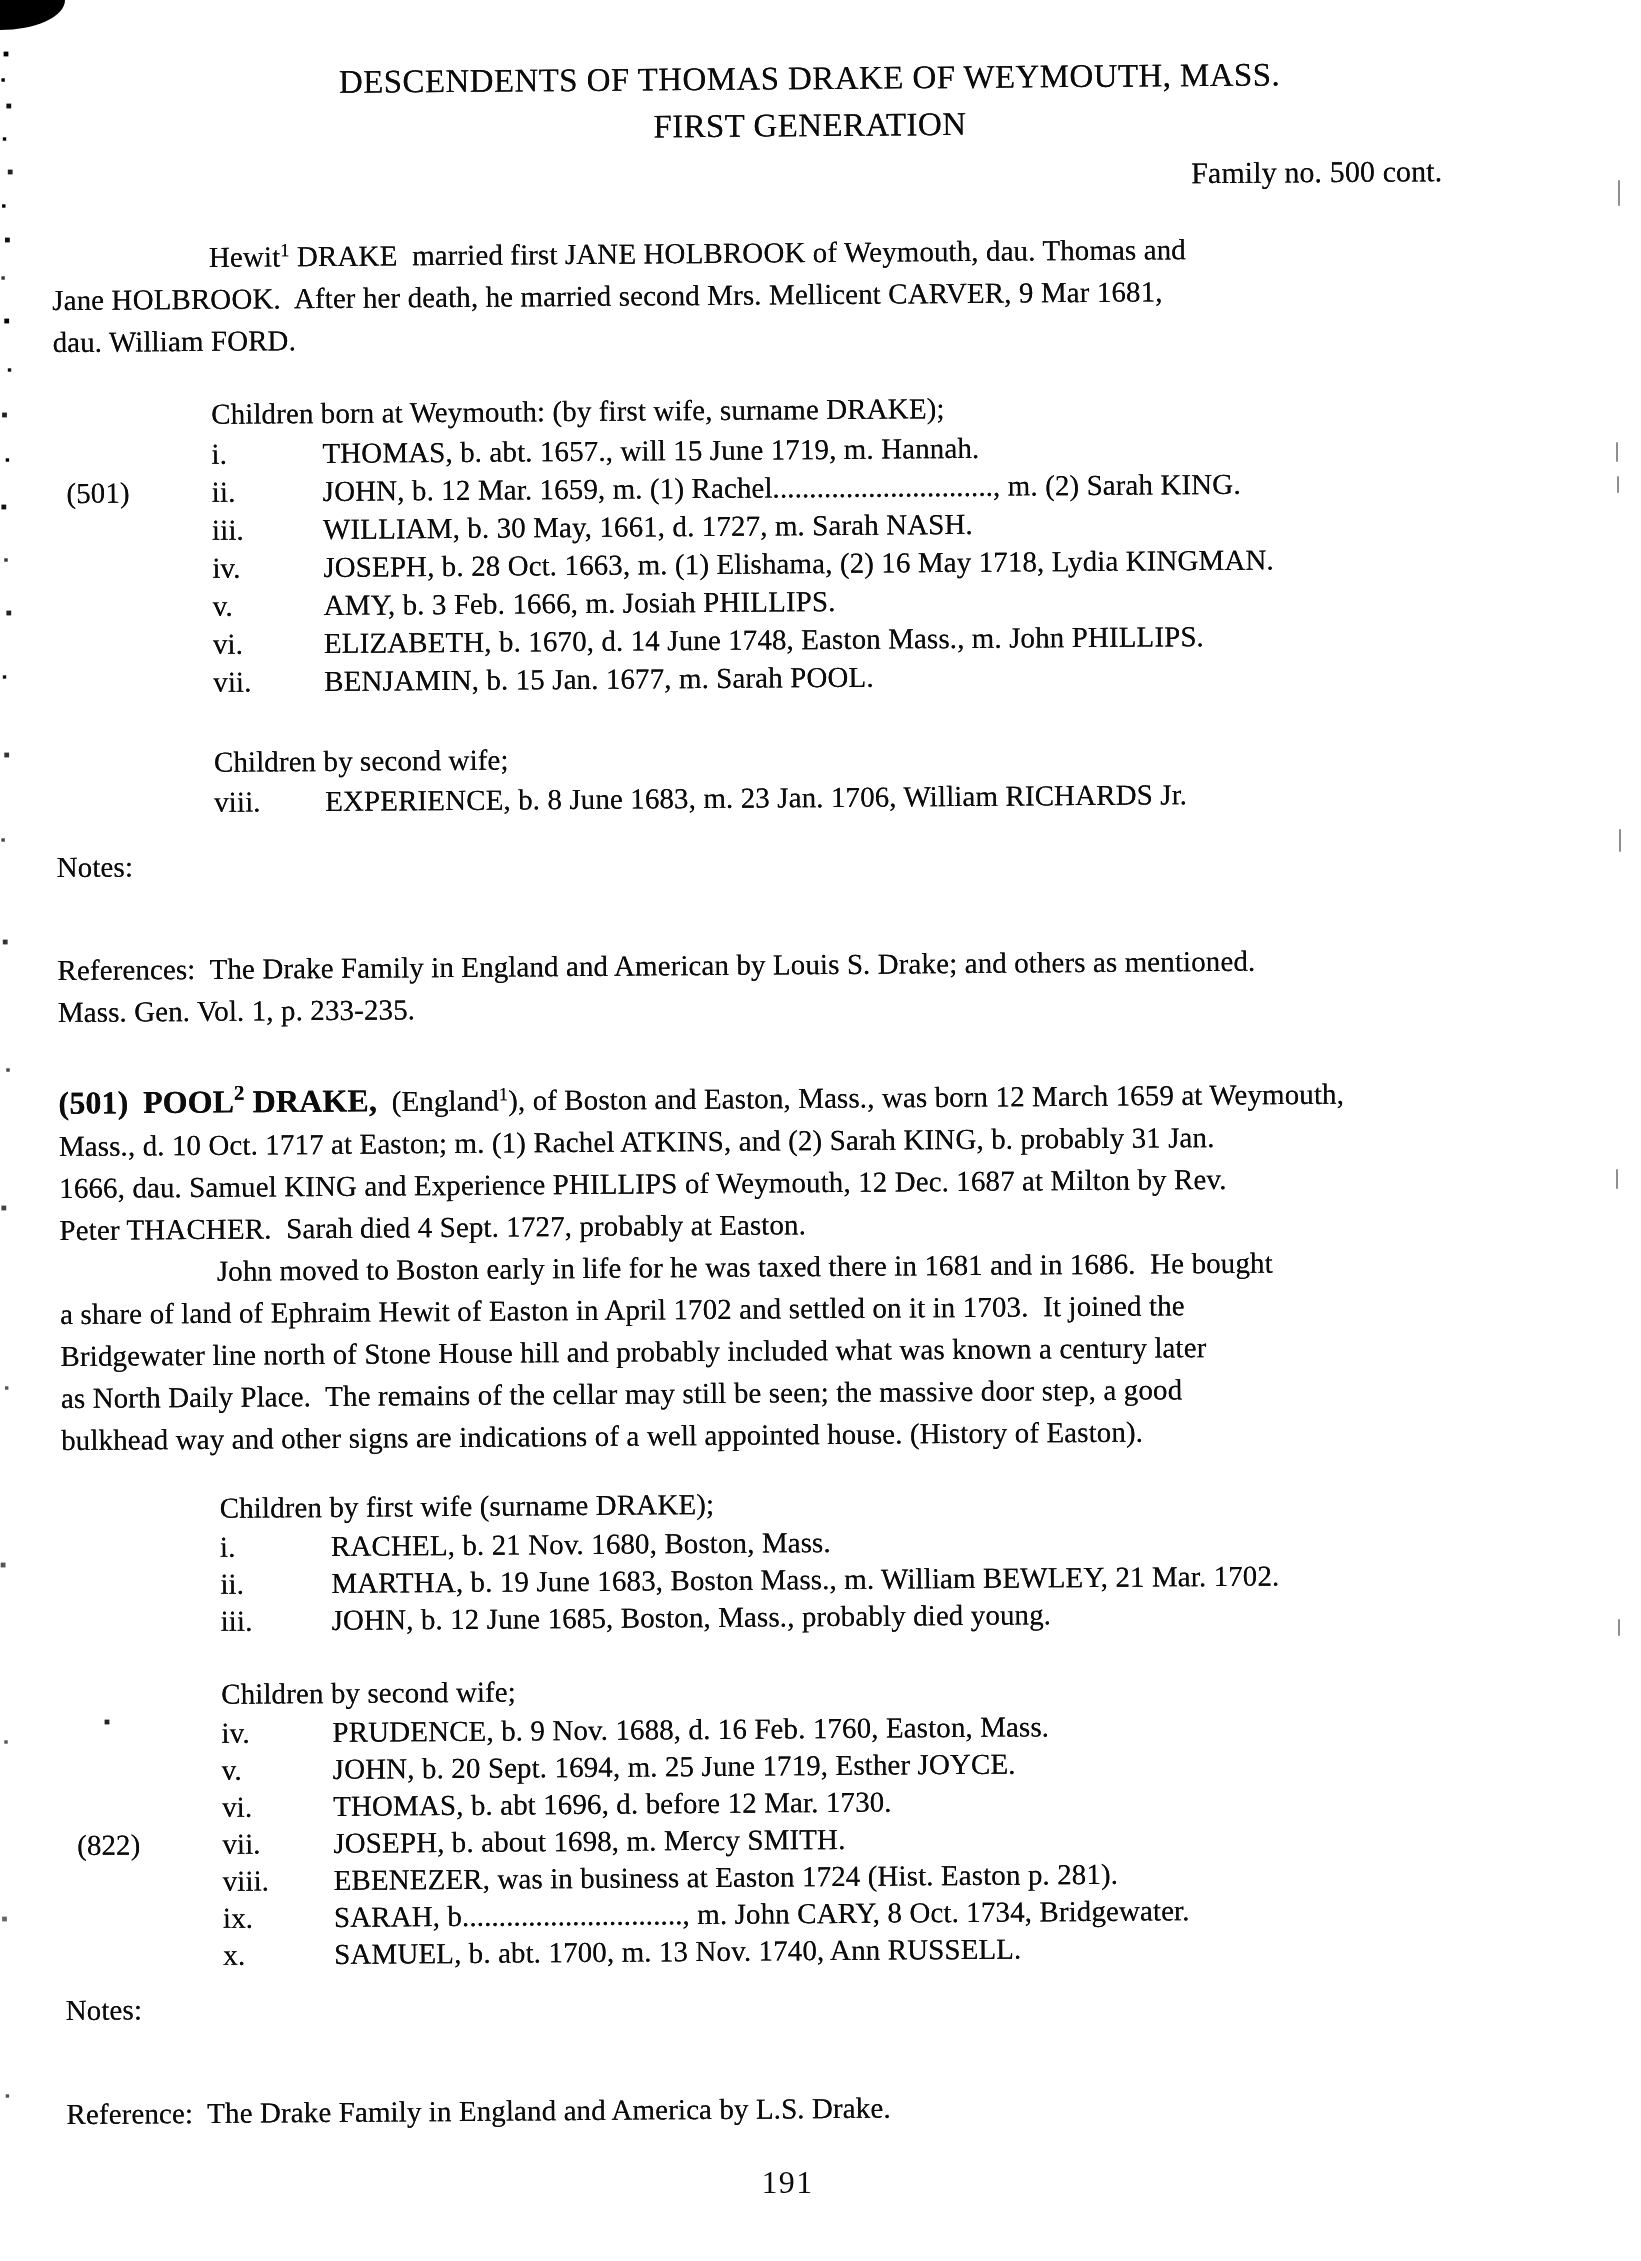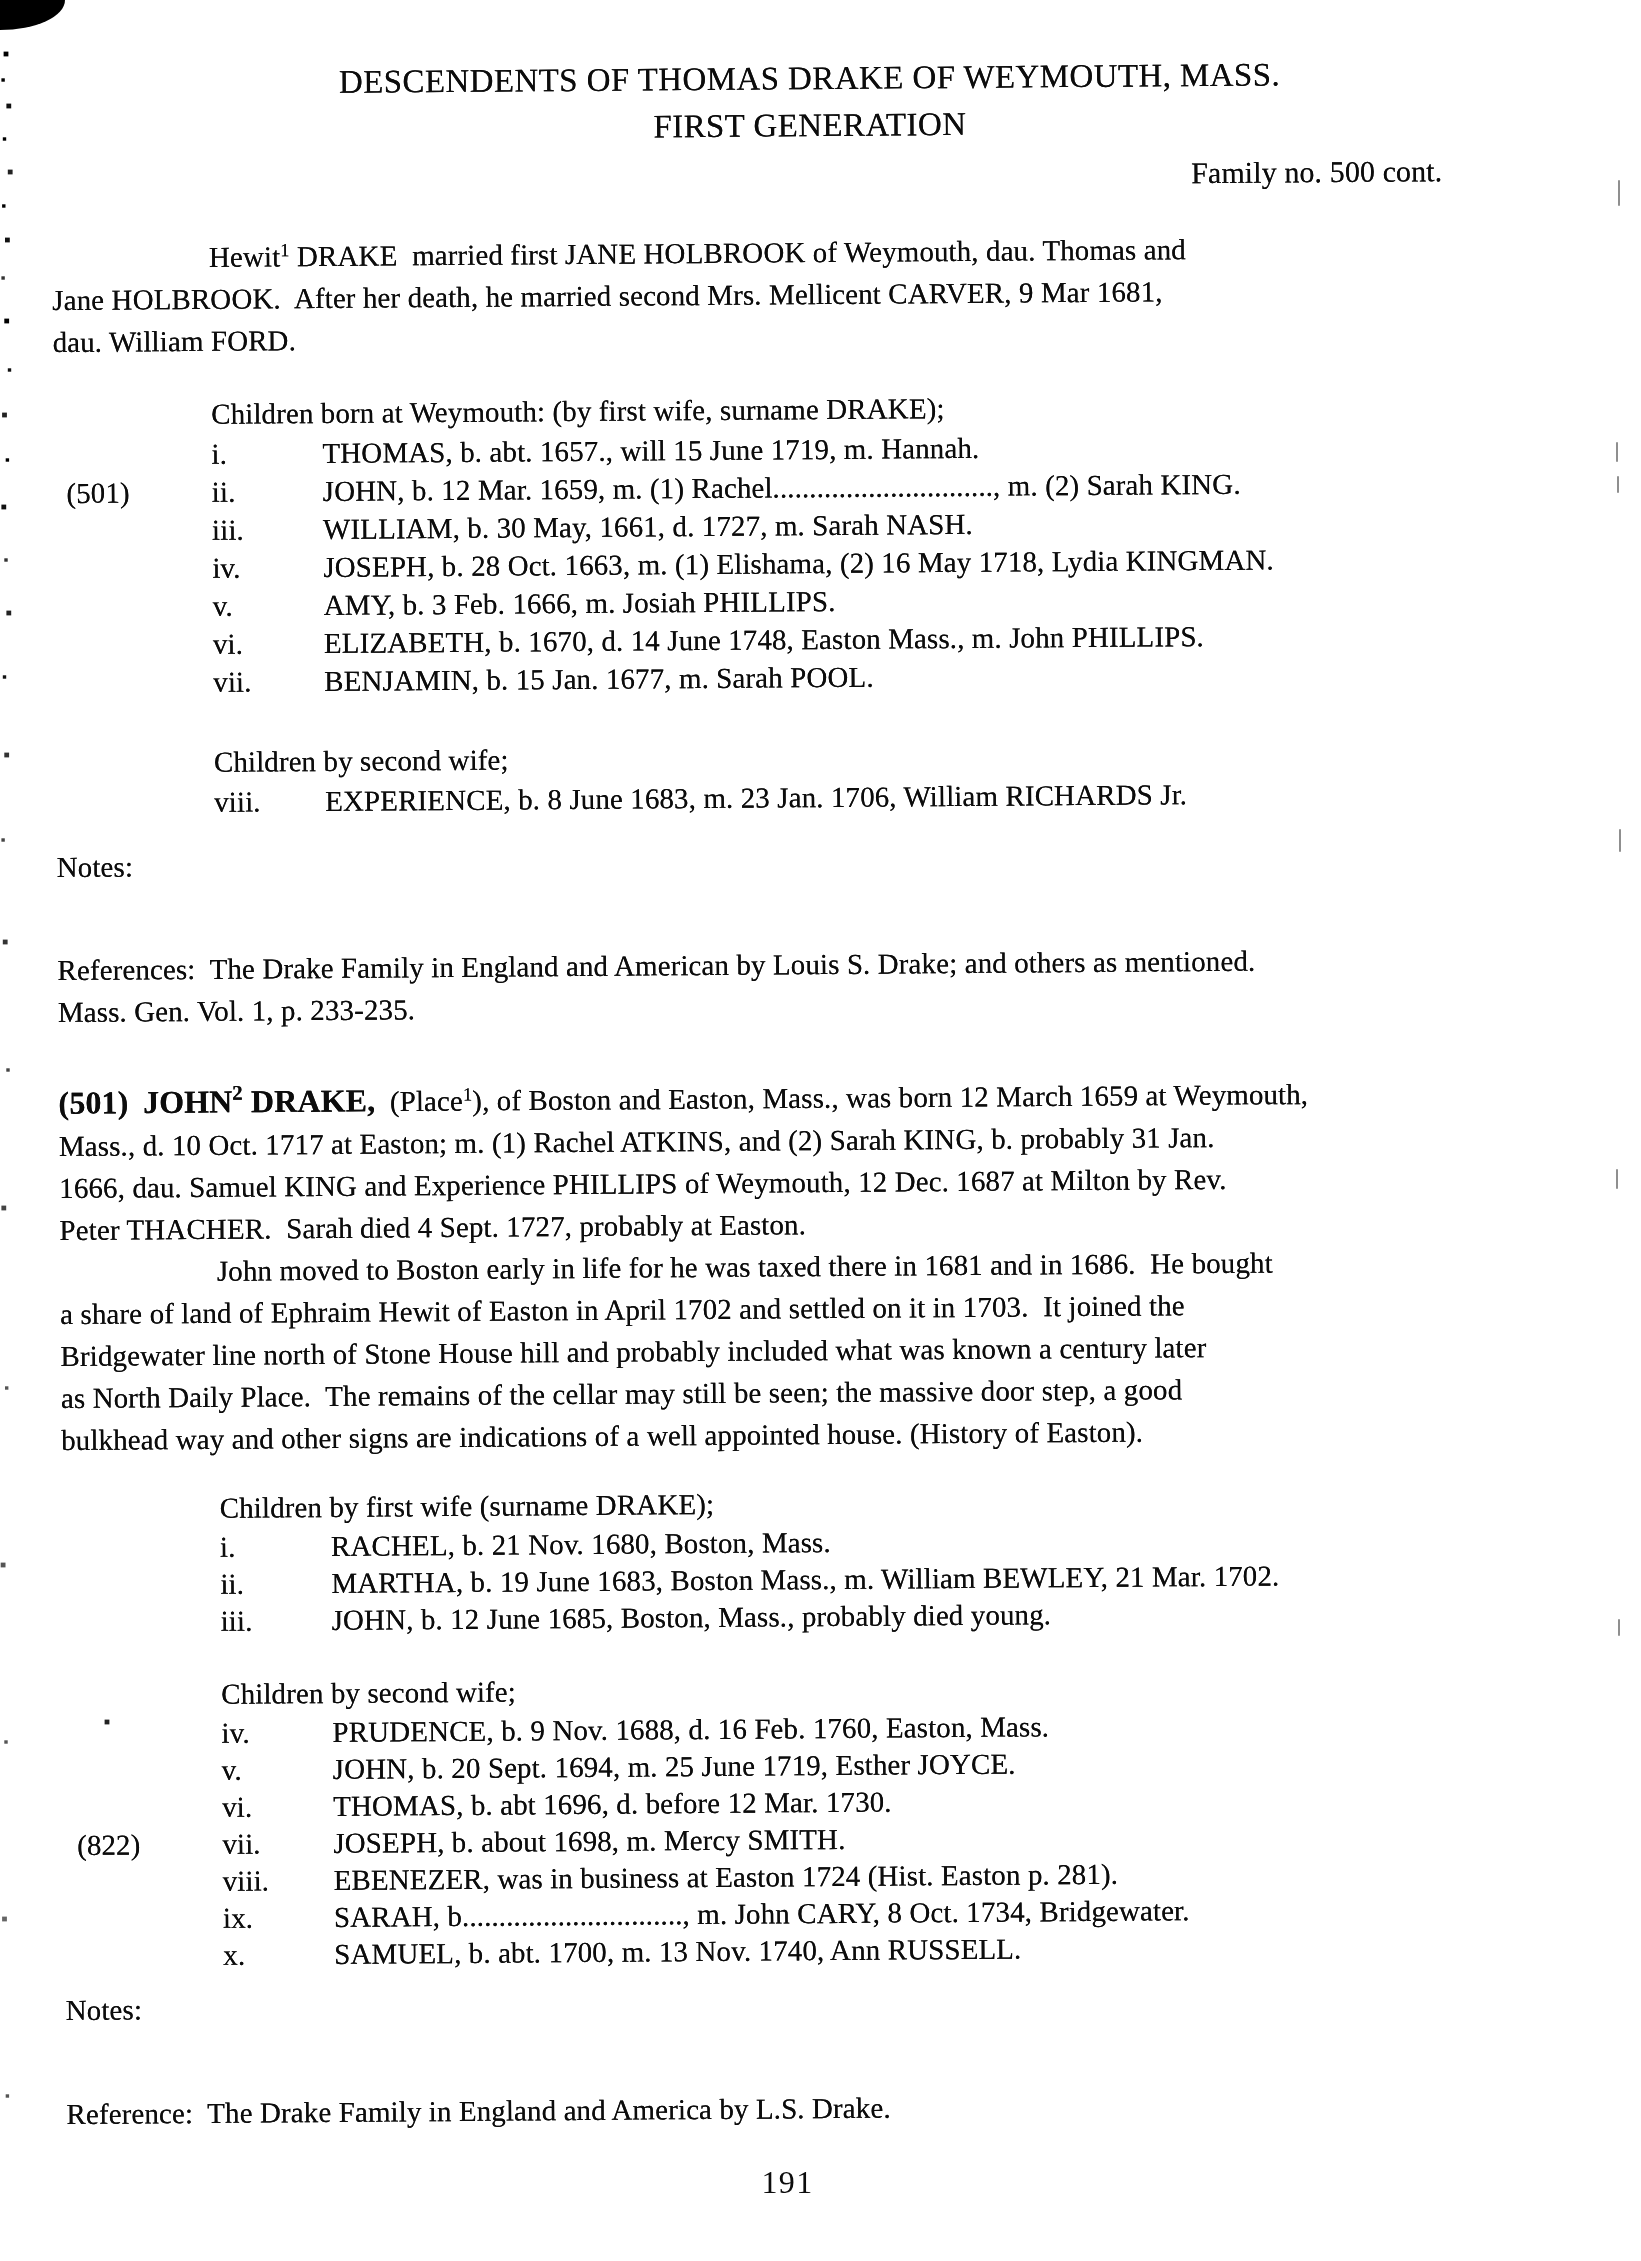--- a/index.html
+++ b/index.html
@@ -110,21 +110,21 @@
     </div>
 
     <div class="notes t">Notes:</div>
 
     <div class="refs">
       <div class="t">References:  The Drake Family in England and American by Louis S. Drake; and others as mentioned.</div>
       <div class="t">Mass. Gen. Vol. 1, p. 233-235.</div>
     </div>
 
     <div class="john-entry">
-      <div class="t"><span class="bold-name">(501)</span><span>  </span><span class="bold-name">JOHN</span><span class="sup-big">2</span><span class="bold-name"> DRAKE,</span><span>  (Place</span><span class="sup">1</span><span>), of Boston and Easton, Mass., was born 12 March 1659 at Weymouth,</span></div>
+      <div class="t"><span class="bold-name">(501)</span><span>  </span><span class="bold-name">POOL</span><span class="sup-big">2</span><span class="bold-name"> DRAKE,</span><span>  (England</span><span class="sup">1</span><span>), of Boston and Easton, Mass., was born 12 March 1659 at Weymouth,</span></div>
       <div class="t">Mass., d. 10 Oct. 1717 at Easton; m. (1) Rachel ATKINS, and (2) Sarah KING, b. probably 31 Jan.</div>
       <div class="t">1666, dau. Samuel KING and Experience PHILLIPS of Weymouth, 12 Dec. 1687 at Milton by Rev.</div>
       <div class="t">Peter THACHER.  Sarah died 4 Sept. 1727, probably at Easton.</div>
       <div class="t indent1">John moved to Boston early in life for he was taxed there in 1681 and in 1686.  He bought</div>
       <div class="t">a share of land of Ephraim Hewit of Easton in April 1702 and settled on it in 1703.  It joined the</div>
       <div class="t">Bridgewater line north of Stone House hill and probably included what was known a century later</div>
       <div class="t">as North Daily Place.  The remains of the cellar may still be seen; the massive door step, a good</div>
       <div class="t">bulkhead way and other signs are indications of a well appointed house. (History of Easton).</div>
     </div>
 

